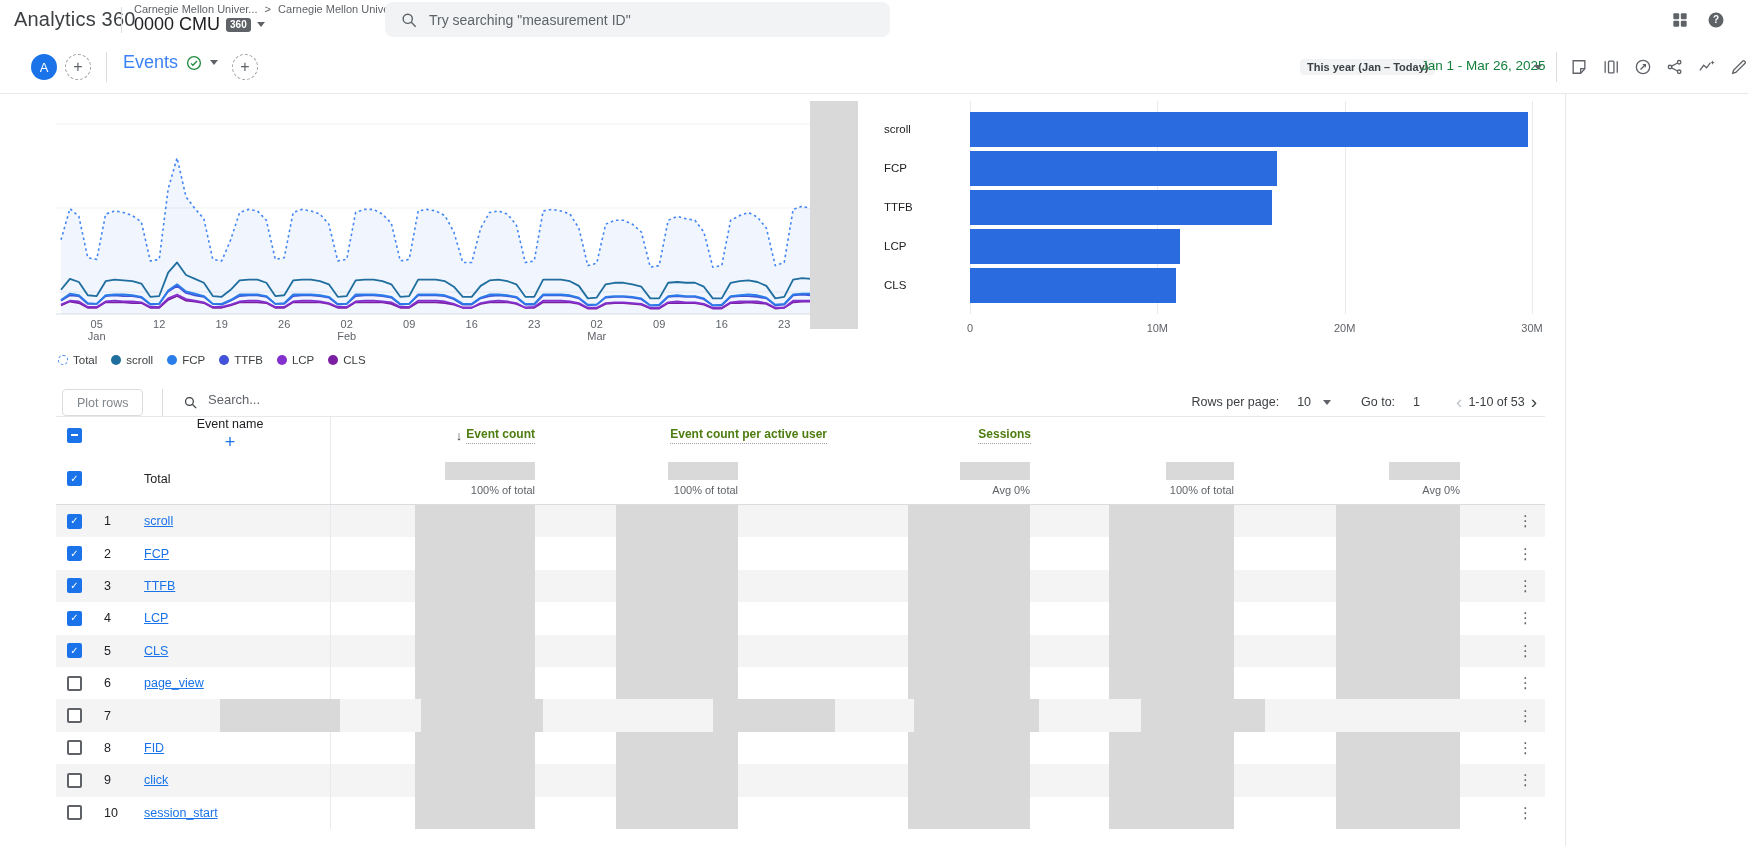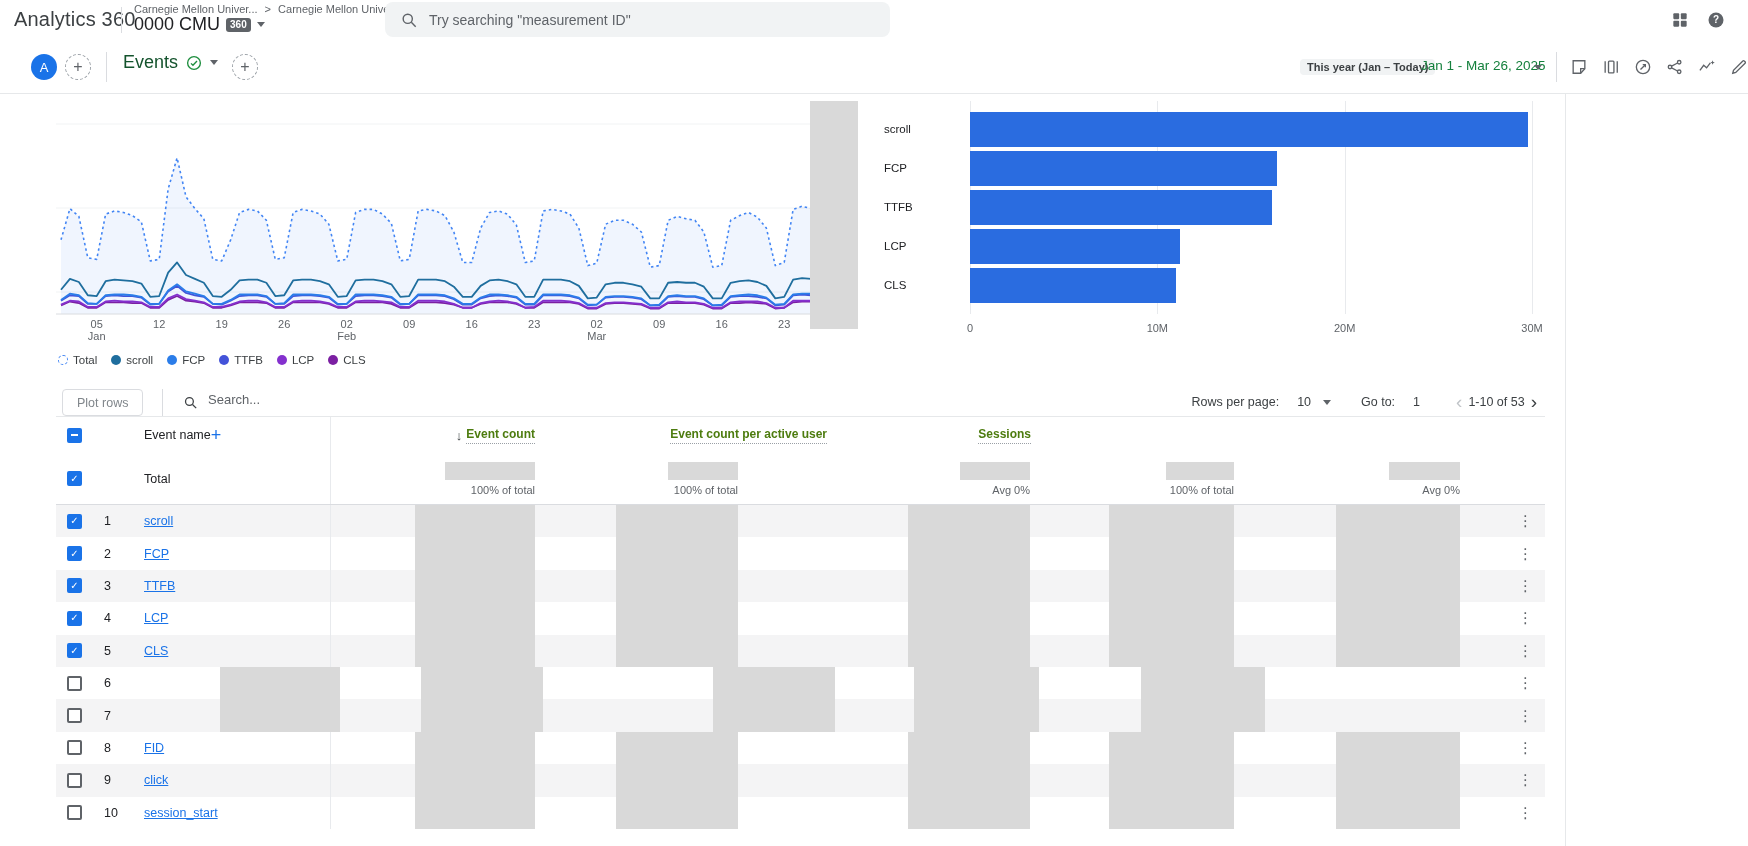--- a/index.html
+++ b/index.html
@@ -23,21 +23,21 @@
   .topicons { position:absolute; right:22px; top:10px; display:flex; gap:16px; align-items:center; }
   .icon20 { width:20px; height:20px; display:inline-block; }
 
   
   .avatar { position:absolute; left:31px; top:54px; width:26px; height:26px; border-radius:50%; background:#1a73e8; color:#fff; font-size:13px; font-weight:500; display:flex; align-items:center; justify-content:center; }
   .dashplus { width:26px; height:26px; border-radius:50%; border:1px dashed #9aa0a6; color:#5f6368; display:flex; align-items:center; justify-content:center; font-size:16px; background:#fff; }
   .plus1 { position:absolute; left:65px; top:54px; }
   .plus2 { position:absolute; left:232px; top:54px; }
   .tbdiv1 { position:absolute; left:106px; top:52px; height:30px; }
   .tabtitle { position:absolute; left:123px; top:52px; display:flex; align-items:center; gap:7px; }
-  .tabtitle .t { font-size:18px; color:#14532d; }
+  .tabtitle .t { font-size:18px; color:#3b82f6; }
   .preset-chip { position:absolute; left:1300px; top:59px; background:#f1f3f4; border-radius:4px; padding:2px 7px; font-size:11px; font-weight:700; color:#3c4043; }
   .daterange { position:absolute; left:1421px; top:58px; font-size:13.5px; color:#15803d; }
   .datecaret { position:absolute; left:1534px; top:65px; }
   .tbdiv2 { position:absolute; left:1556px; top:52px; height:30px; }
   .tbicons { position:absolute; left:1569px; top:57px; display:flex; gap:12px; align-items:center; }
 
   
   .canvas { position:absolute; left:0; top:93px; right:0; bottom:0; border-top:1px solid #e6e8ea; background:#fff; }
   .rightdiv { position:absolute; left:1565px; top:0; bottom:0; width:1px; background:#e6e8ea; }
 
@@ -83,21 +83,21 @@
   .c2 { width:195px; padding-left:8px; border-right:1px solid #e8eaed; height:100%; display:flex; align-items:center; }
   .c3 { width:204px; } .c4 { width:203px; } .c5 { width:292px; } .c6 { width:204px; } .c7 { width:226px; }
   .c8 { width:85px; margin-left:auto; text-align:right; }
   .mcell { height:100%; display:flex; align-items:center; justify-content:flex-end; }
   .blk { background:#d9d9d9; height:100%; }
   .tcell { flex-direction:column; align-items:flex-end; justify-content:center; }
   .tblk { height:18px; margin-bottom:4px; }
   .sub { font-size:11px; color:#5f6368; }
   .hu { font-weight:700; font-size:12px; color:#4d7c0f; border-bottom:1px dotted #9aa0a6; padding-bottom:2px; }
   .sortarrow { font-size:13px; color:#3c4043; margin-right:4px; }
-  .hname { font-size:12.5px; font-weight:500; color:#202124; padding-right:14px; }
+  .hname { font-size:12.5px; font-weight:500; color:#202124; justify-content:space-between; padding-right:14px;flex-direction:column; }
   .plusblue { color:#1a73e8; font-size:18px; font-weight:400; }
   .elink { color:#1a73e8; font-size:12.5px; text-decoration:underline; cursor:pointer; }
   .menu3 { font-size:15px; color:#5f6368; padding-right:12px; cursor:pointer; }
   .totlabel { font-size:12.5px; color:#202124; }
 
   
   .cb { width:15px; height:15px; border:2px solid #5f6368; border-radius:2px; background:#fff; display:flex; align-items:center; justify-content:center; }
   .cb.checked { background:#1a73e8; border-color:#1a73e8; }
   .cb.checked::after { content:"✓"; color:#fff; font-size:10px; font-weight:700; line-height:1; }
   .cb.indet { background:#1a73e8; border-color:#1a73e8; }
@@ -519,20 +519,23 @@
             <div class="mcell c7">
               <div class="blk" style="width: 124px;"></div>
             </div>
             <div class="c8"><span class="menu3">⋮</span></div>
           </div>
           <div class="trow drow">
             <div class="c0">
               <div class="cb"></div>
             </div>
             <div class="c1">6</div>
+            <div class="c2">
+              <a class="elink">page_view</a>
+            </div>
             <div class="mcell c3">
               <div class="blk" style="width: 120px;"></div>
             </div>
             <div class="mcell c4">
               <div class="blk" style="width: 122px;"></div>
             </div>
             <div class="mcell c5">
               <div class="blk" style="width: 122px;"></div>
             </div>
             <div class="mcell c6">

